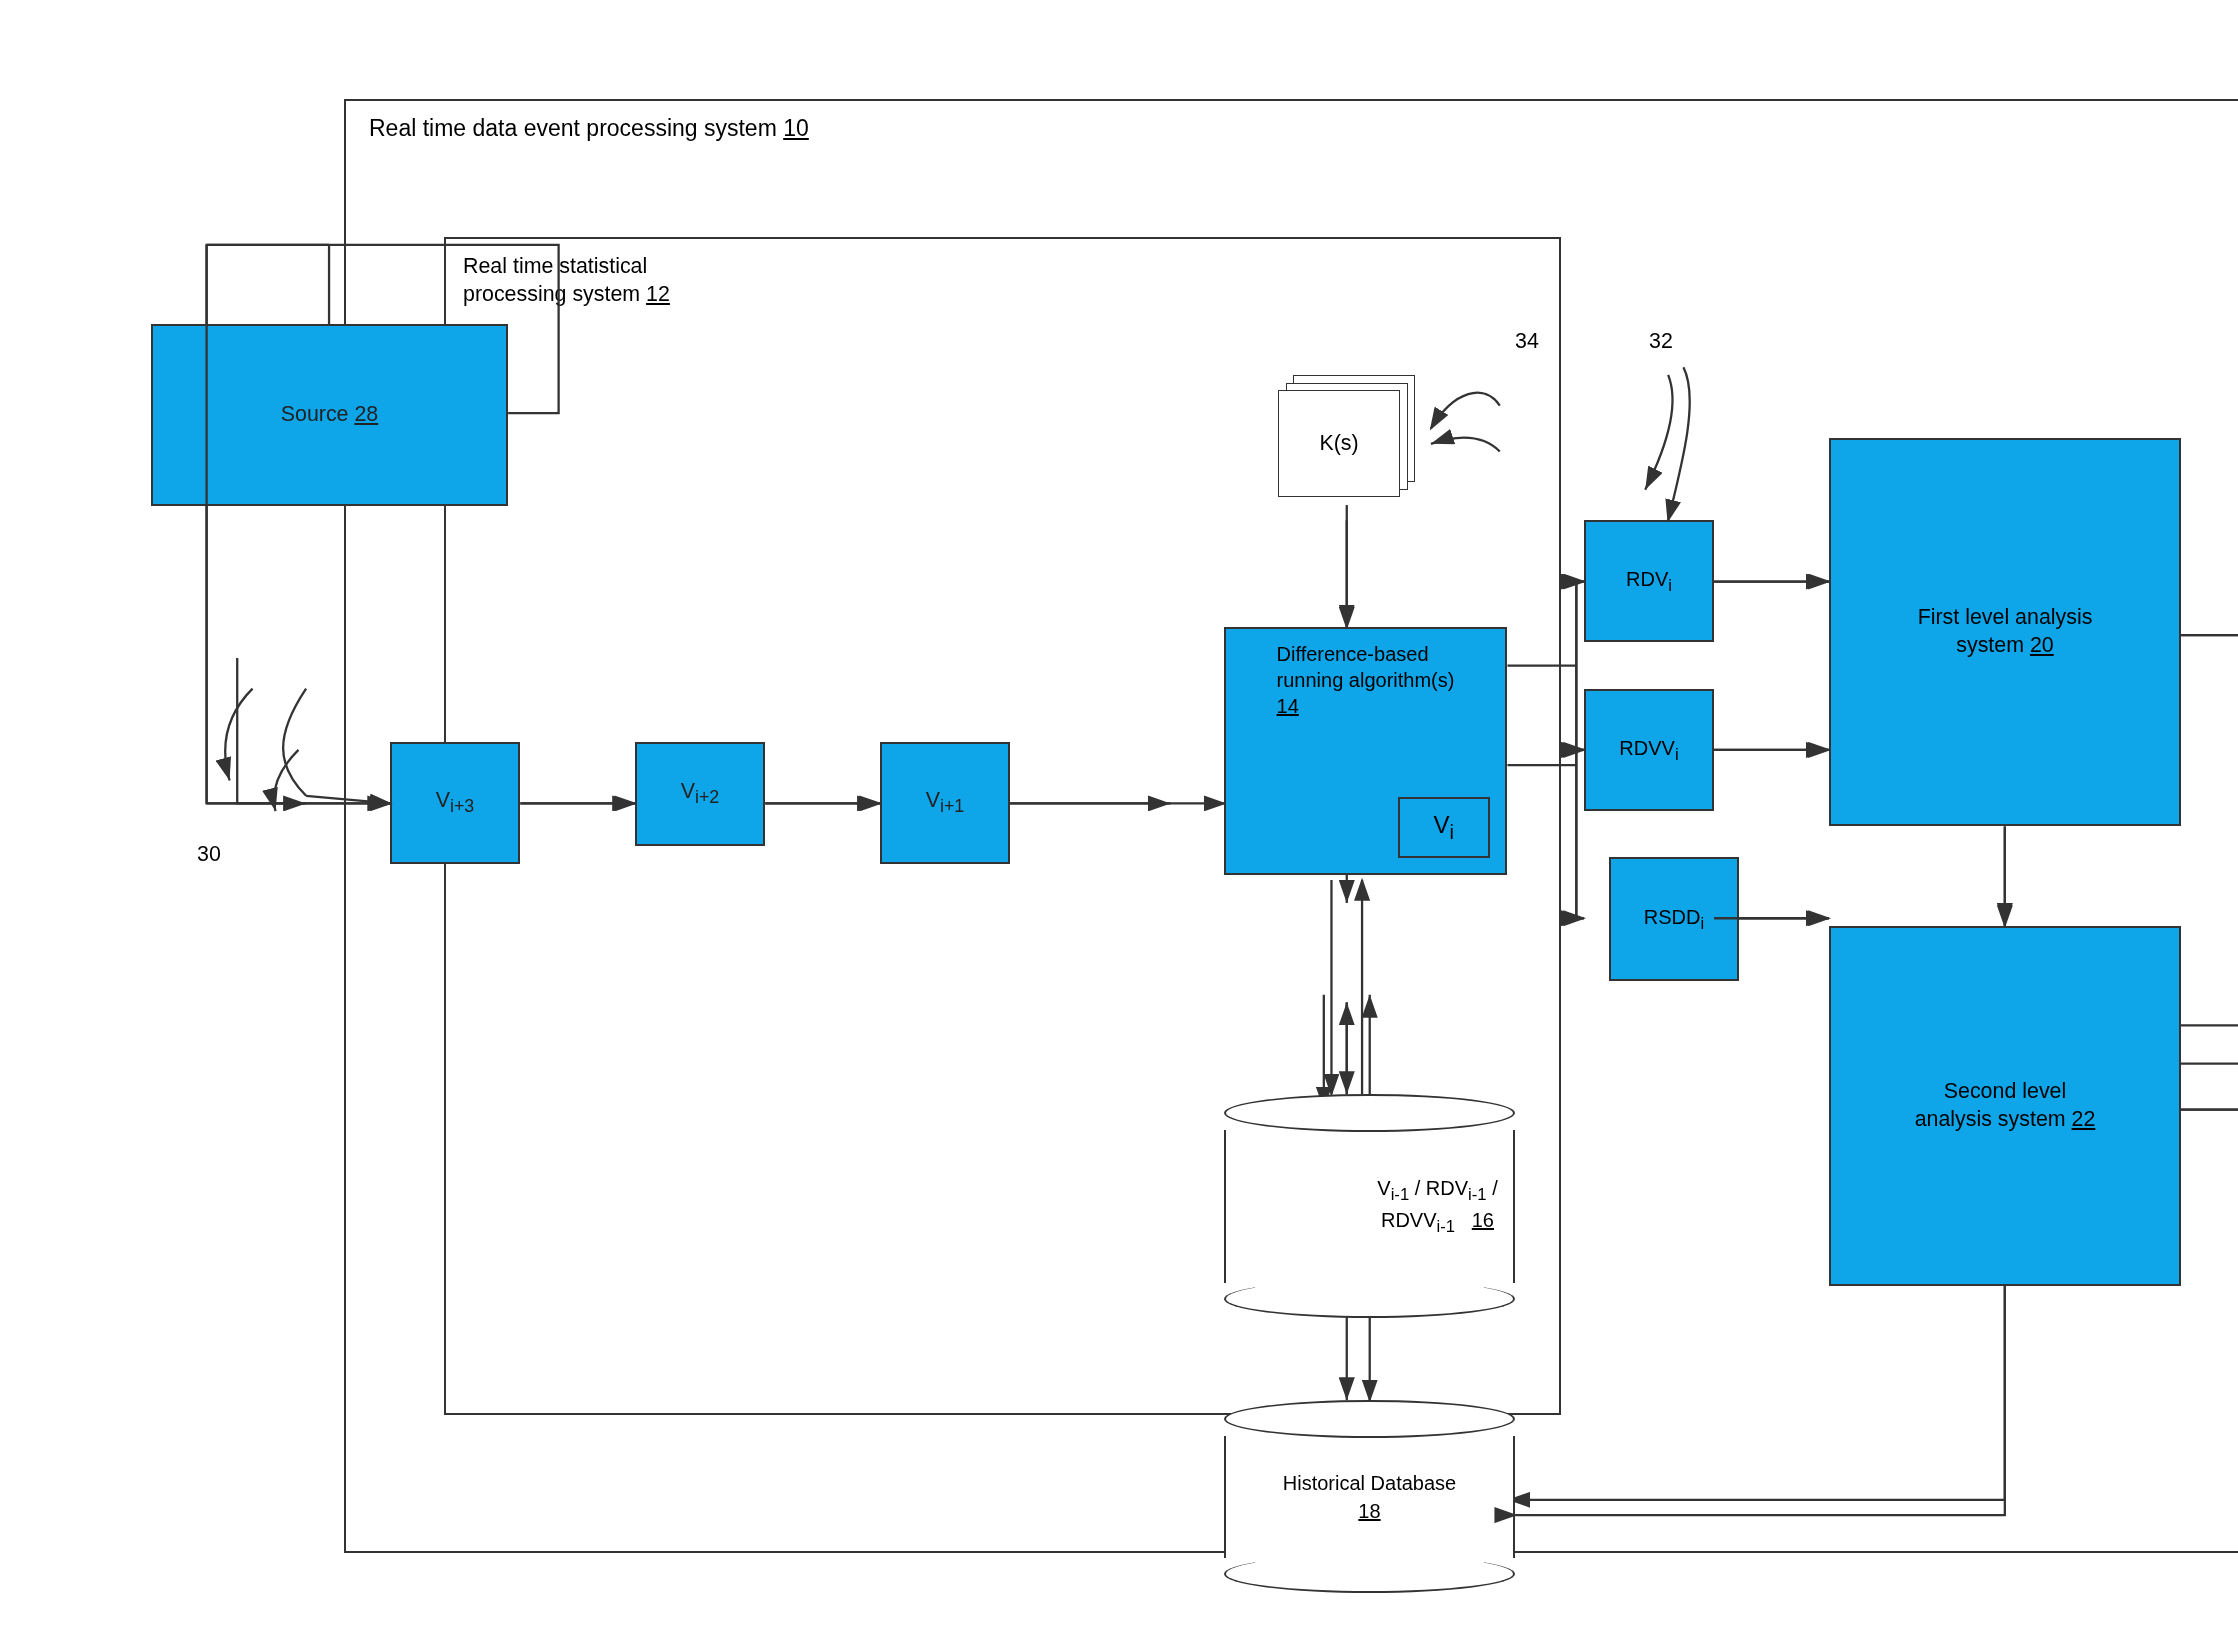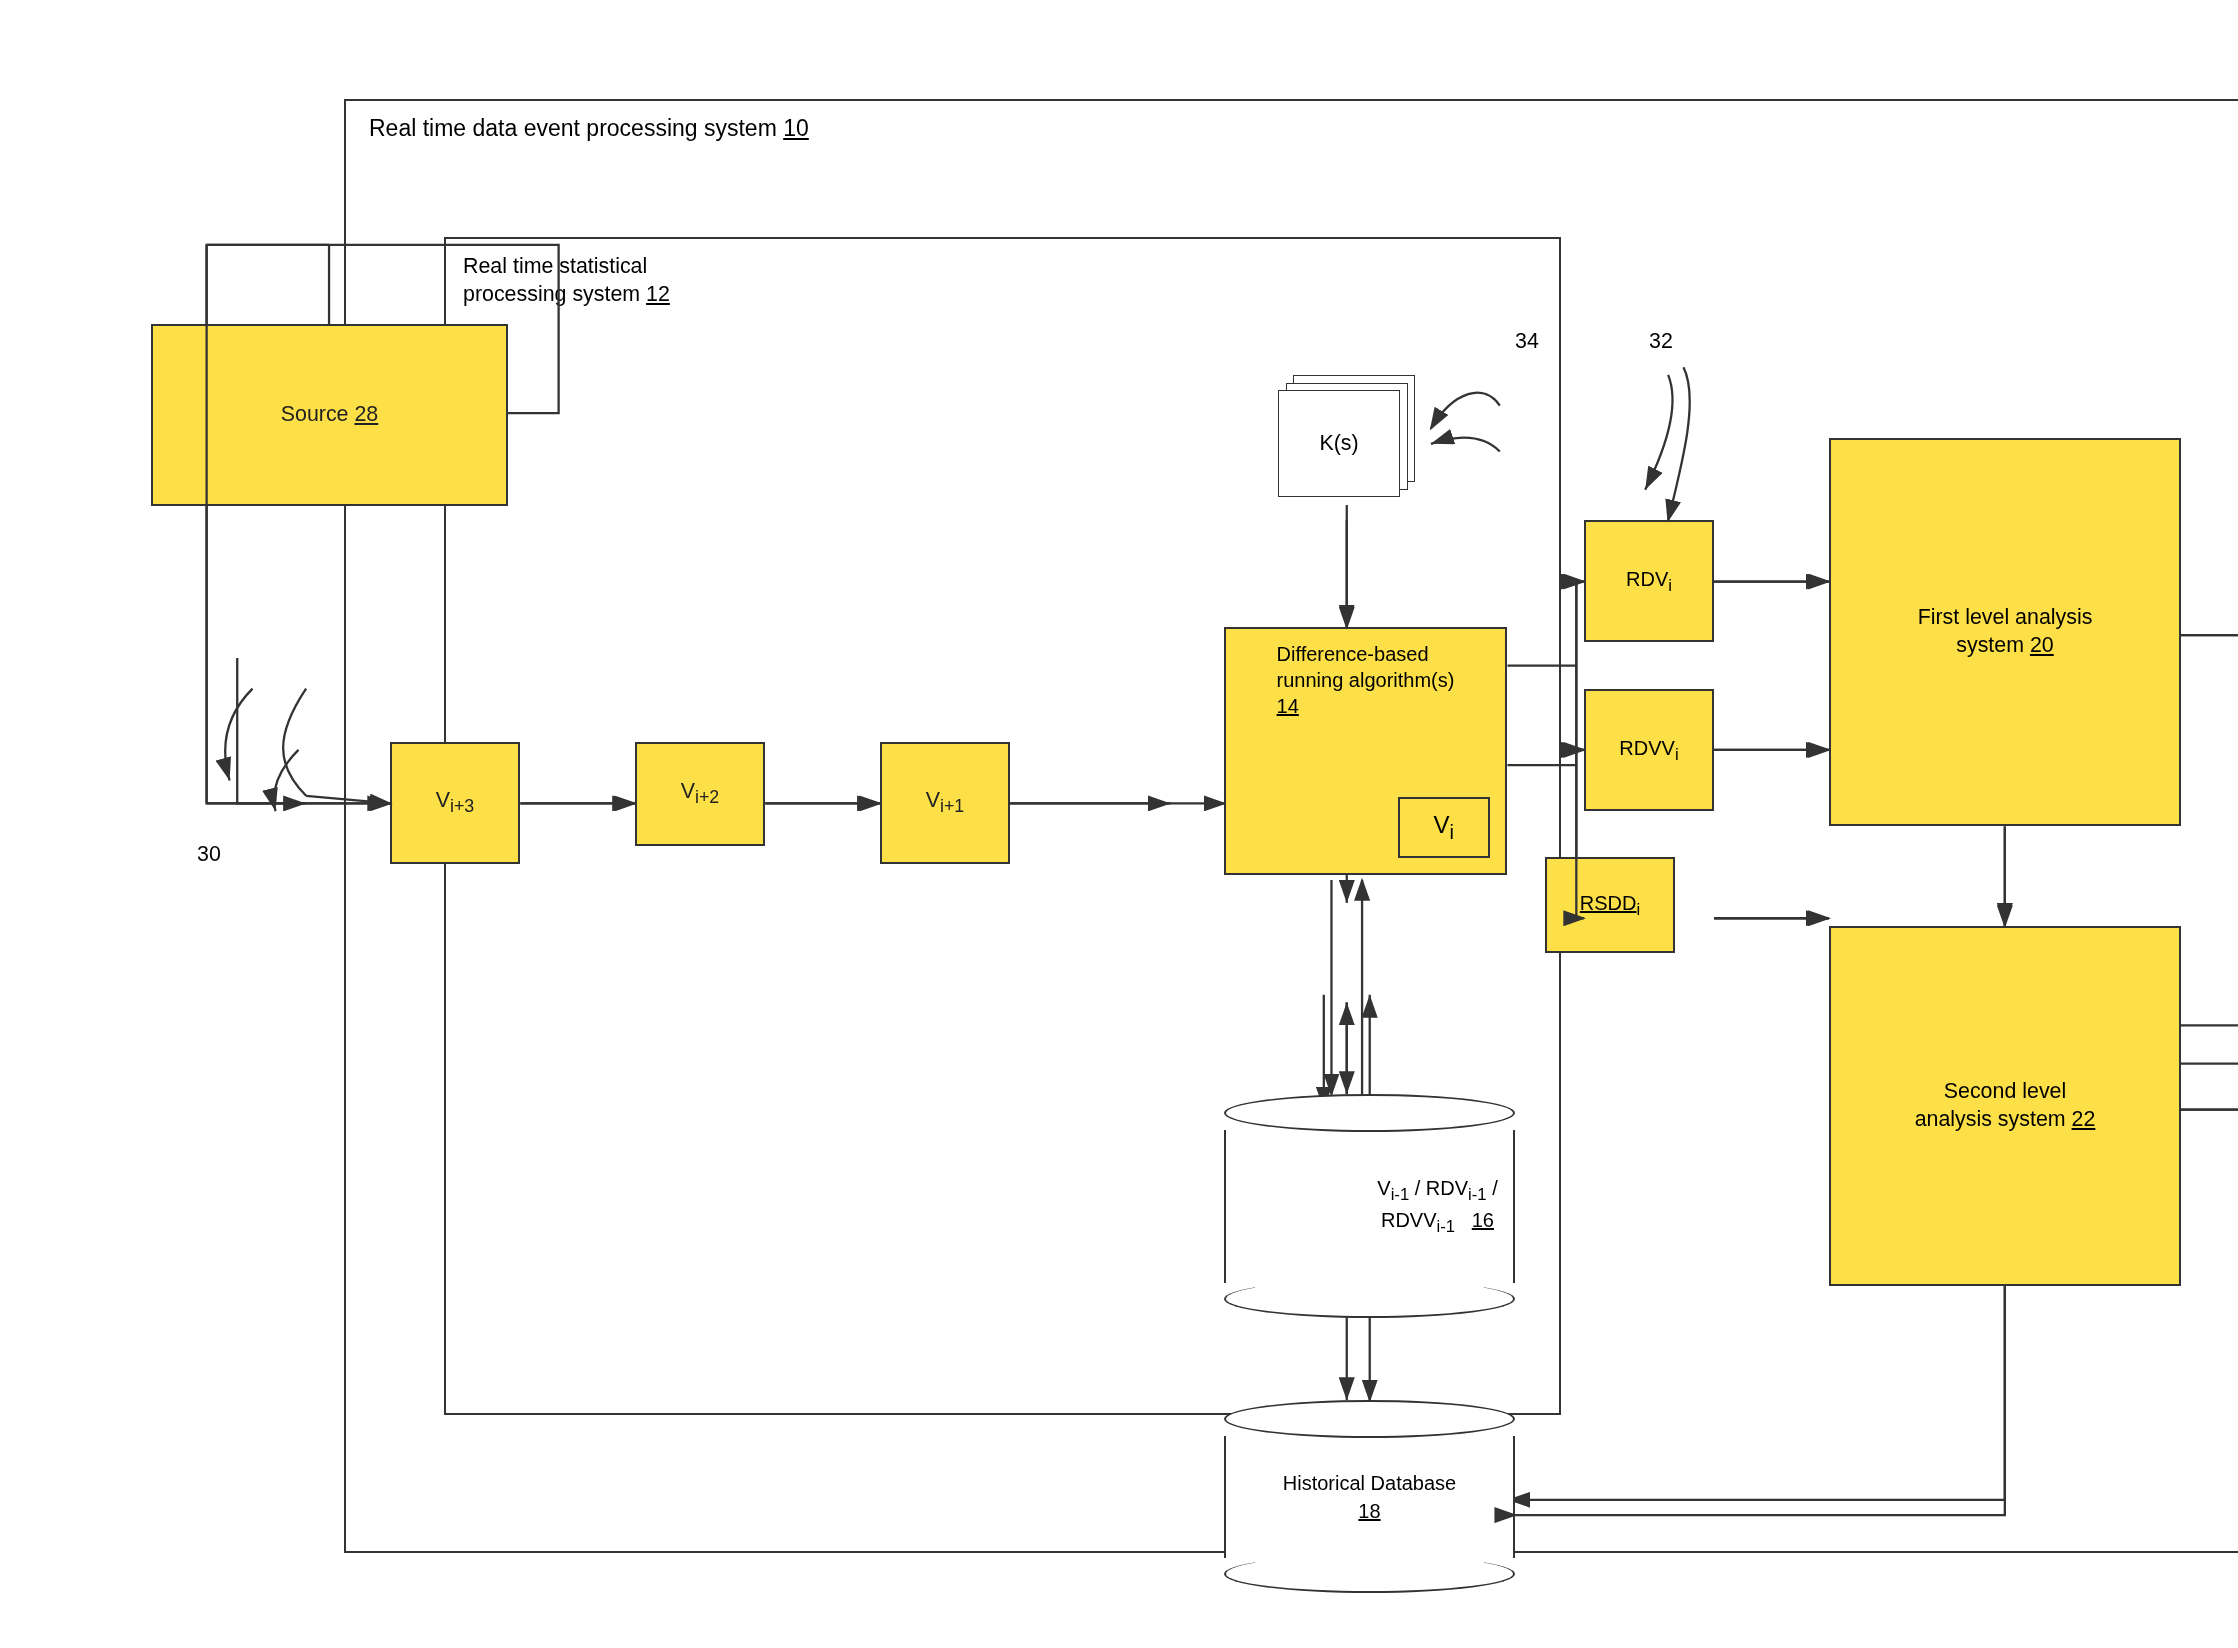--- a/index.html
+++ b/index.html
@@ -15,21 +15,21 @@
     .diagram-container {
       position: absolute;
       top: 0; left: 0;
       width: 2239px;
       height: 1649px;
     }
     
     .box {
       position: absolute;
       border: 2.3px solid #333;
-      background: #fde047;
+      background: #0ea5e9;
       display: flex;
       align-items: center;
       justify-content: center;
       text-align: center;
       padding: 6.1px;
       line-height: 1.3;
     }
     .box-label {
       font-size: 21.4px;
       color: #222;
@@ -217,21 +217,21 @@
   </div>
 
   <div class="box" style="left:1584px; top:520px; width:130px; height:122px;">
     <span style="font-size:20px;">RDV<sub>i</sub></span>
   </div>
 
   <div class="box" style="left:1584px; top:689px; width:130px; height:122px;">
     <span style="font-size:20px;">RDVV<sub>i</sub></span>
   </div>
 
-  <div class="box" style="left:1545px; top:857px; width:130px; height:96px;text-decoration:underline;">
+  <div class="box" style="left:1609px; top:857px; width:130px; height:124px;">
     <span style="font-size:20px;">RSDD<sub>i</sub></span>
   </div>
 
   <div class="box" style="left:1829px; top:438px; width:352px; height:388px; align-items:center; justify-content:center;">
     <span style="font-size:21.4px; text-align:center;">
       First level analysis<br>system <span class="underline">20</span>
     </span>
   </div>
 
   <div class="box" style="left:1829px; top:926px; width:352px; height:360px; align-items:center; justify-content:center;">

